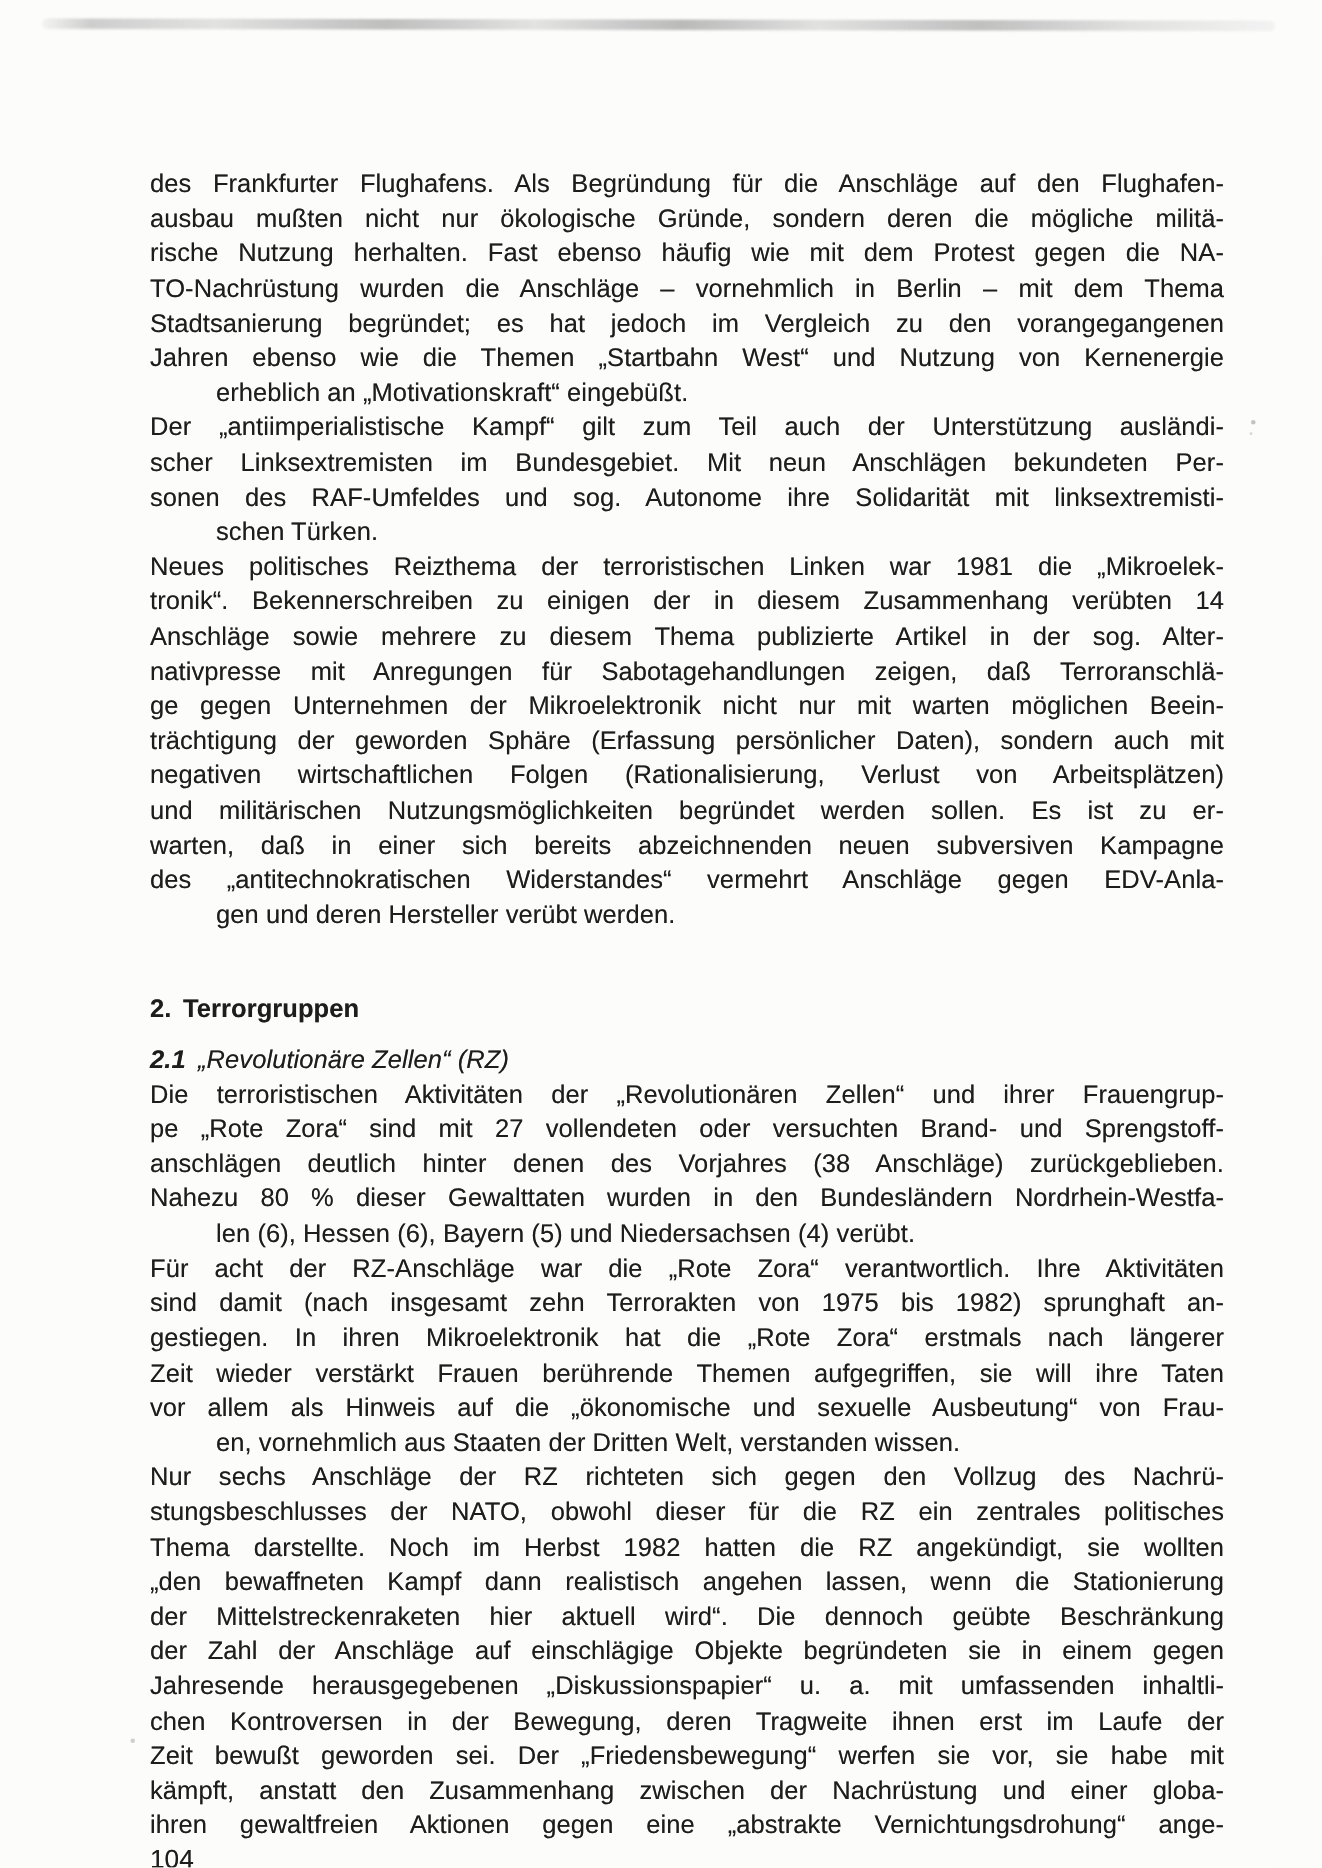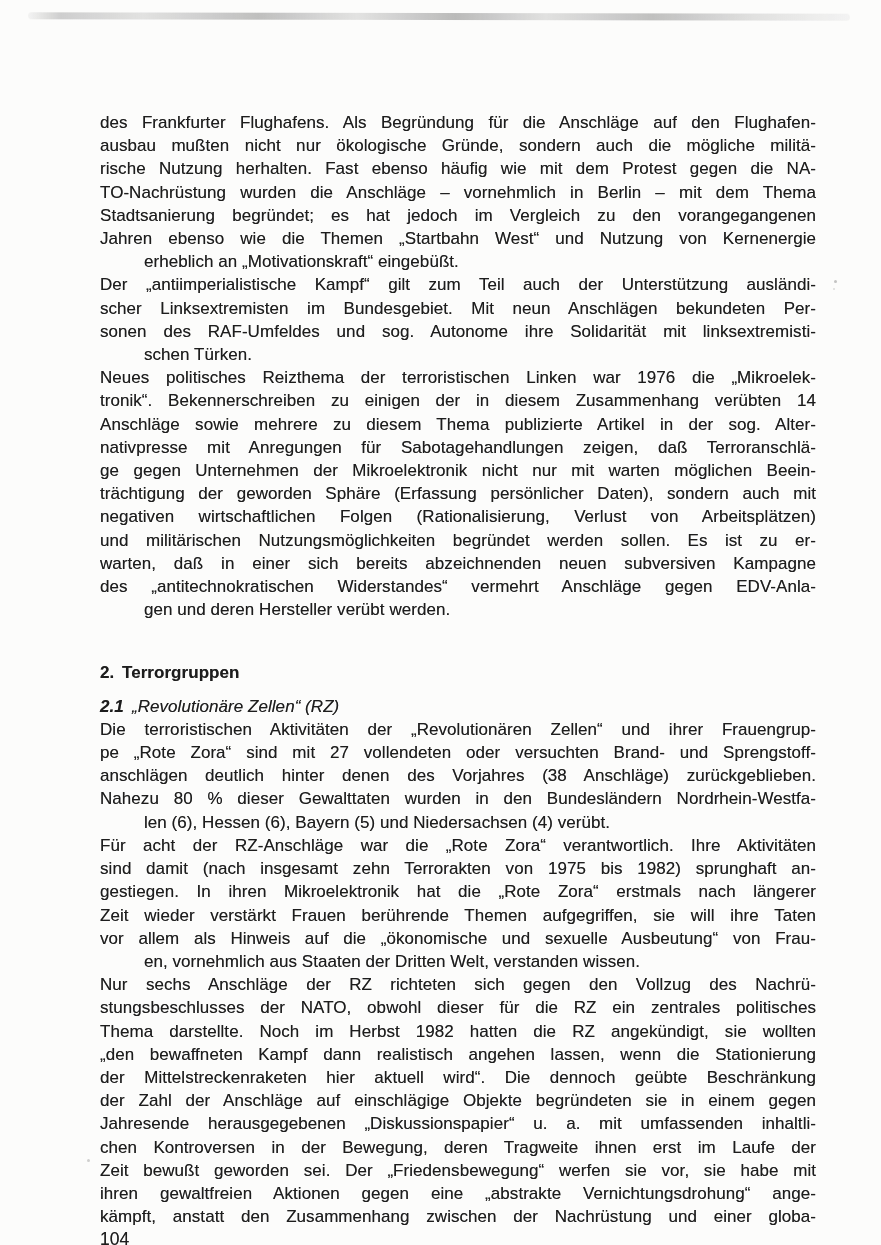--- a/index.html
+++ b/index.html
@@ -105,31 +105,31 @@
 
   <div class="scan-streak"></div>
   <div class="speck s1"></div>
   <div class="speck s2"></div>
   <div class="speck s3"></div>
 
   <main class="text-block">
 
     <section>
         <div class="line">des Frankfurter Flughafens. Als Begründung für die Anschläge auf den Flughafen-</div>
-        <div class="line">ausbau mußten nicht nur ökologische Gründe, sondern auch die mögliche militä-</div>
+        <div class="line">ausbau mußten nicht nur ökologische Gründe, sondern deren die mögliche militä-</div>
         <div class="line">rische Nutzung herhalten. Fast ebenso häufig wie mit dem Protest gegen die NA-</div>
         <div class="line">TO-Nachrüstung wurden die Anschläge – vornehmlich in Berlin – mit dem Thema</div>
         <div class="line">Stadtsanierung begründet; es hat jedoch im Vergleich zu den vorangegangenen</div>
         <div class="line">Jahren ebenso wie die Themen „Startbahn West“ und Nutzung von Kernenergie</div>
         <div class="line last">erheblich an „Motivationskraft“ eingebüßt.</div>
         <div class="line">Der „antiimperialistische Kampf“ gilt zum Teil auch der Unterstützung ausländi-</div>
         <div class="line">scher Linksextremisten im Bundesgebiet. Mit neun Anschlägen bekundeten Per-</div>
         <div class="line">sonen des RAF-Umfeldes und sog. Autonome ihre Solidarität mit linksextremisti-</div>
         <div class="line last">schen Türken.</div>
-        <div class="line">Neues politisches Reizthema der terroristischen Linken war 1976 die „Mikroelek-</div>
+        <div class="line">Neues politisches Reizthema der terroristischen Linken war 1981 die „Mikroelek-</div>
         <div class="line">tronik“. Bekennerschreiben zu einigen der in diesem Zusammenhang verübten 14</div>
         <div class="line">Anschläge sowie mehrere zu diesem Thema publizierte Artikel in der sog. Alter-</div>
         <div class="line">nativpresse mit Anregungen für Sabotagehandlungen zeigen, daß Terroranschlä-</div>
         <div class="line">ge gegen Unternehmen der Mikroelektronik nicht nur mit warten möglichen Beein-</div>
         <div class="line">trächtigung der geworden Sphäre (Erfassung persönlicher Daten), sondern auch mit</div>
         <div class="line">negativen wirtschaftlichen Folgen (Rationalisierung, Verlust von Arbeitsplätzen)</div>
         <div class="line">und militärischen Nutzungsmöglichkeiten begründet werden sollen. Es ist zu er-</div>
         <div class="line">warten, daß in einer sich bereits abzeichnenden neuen subversiven Kampagne</div>
         <div class="line">des „antitechnokratischen Widerstandes“ vermehrt Anschläge gegen EDV-Anla-</div>
         <div class="line last">gen und deren Hersteller verübt werden.</div>
@@ -157,21 +157,21 @@
         <div class="line last">en, vornehmlich aus Staaten der Dritten Welt, verstanden wissen.</div>
         <div class="line">Nur sechs Anschläge der RZ richteten sich gegen den Vollzug des Nachrü-</div>
         <div class="line">stungsbeschlusses der NATO, obwohl dieser für die RZ ein zentrales politisches</div>
         <div class="line">Thema darstellte. Noch im Herbst 1982 hatten die RZ angekündigt, sie wollten</div>
         <div class="line">„den bewaffneten Kampf dann realistisch angehen lassen, wenn die Stationierung</div>
         <div class="line">der Mittelstreckenraketen hier aktuell wird“. Die dennoch geübte Beschränkung</div>
         <div class="line">der Zahl der Anschläge auf einschlägige Objekte begründeten sie in einem gegen</div>
         <div class="line">Jahresende herausgegebenen „Diskussionspapier“ u. a. mit umfassenden inhaltli-</div>
         <div class="line">chen Kontroversen in der Bewegung, deren Tragweite ihnen erst im Laufe der</div>
         <div class="line">Zeit bewußt geworden sei. Der „Friedensbewegung“ werfen sie vor, sie habe mit</div>
+        <div class="line">kämpft, anstatt den Zusammenhang zwischen der Nachrüstung und einer globa-</div>
         <div class="line">ihren gewaltfreien Aktionen gegen eine „abstrakte Vernichtungsdrohung“ ange-</div>
-        <div class="line">kämpft, anstatt den Zusammenhang zwischen der Nachrüstung und einer globa-</div>
       </section>
 
   </main>
 
   <div class="page-number">104</div>
 
 </div>
 
 </body></html>

